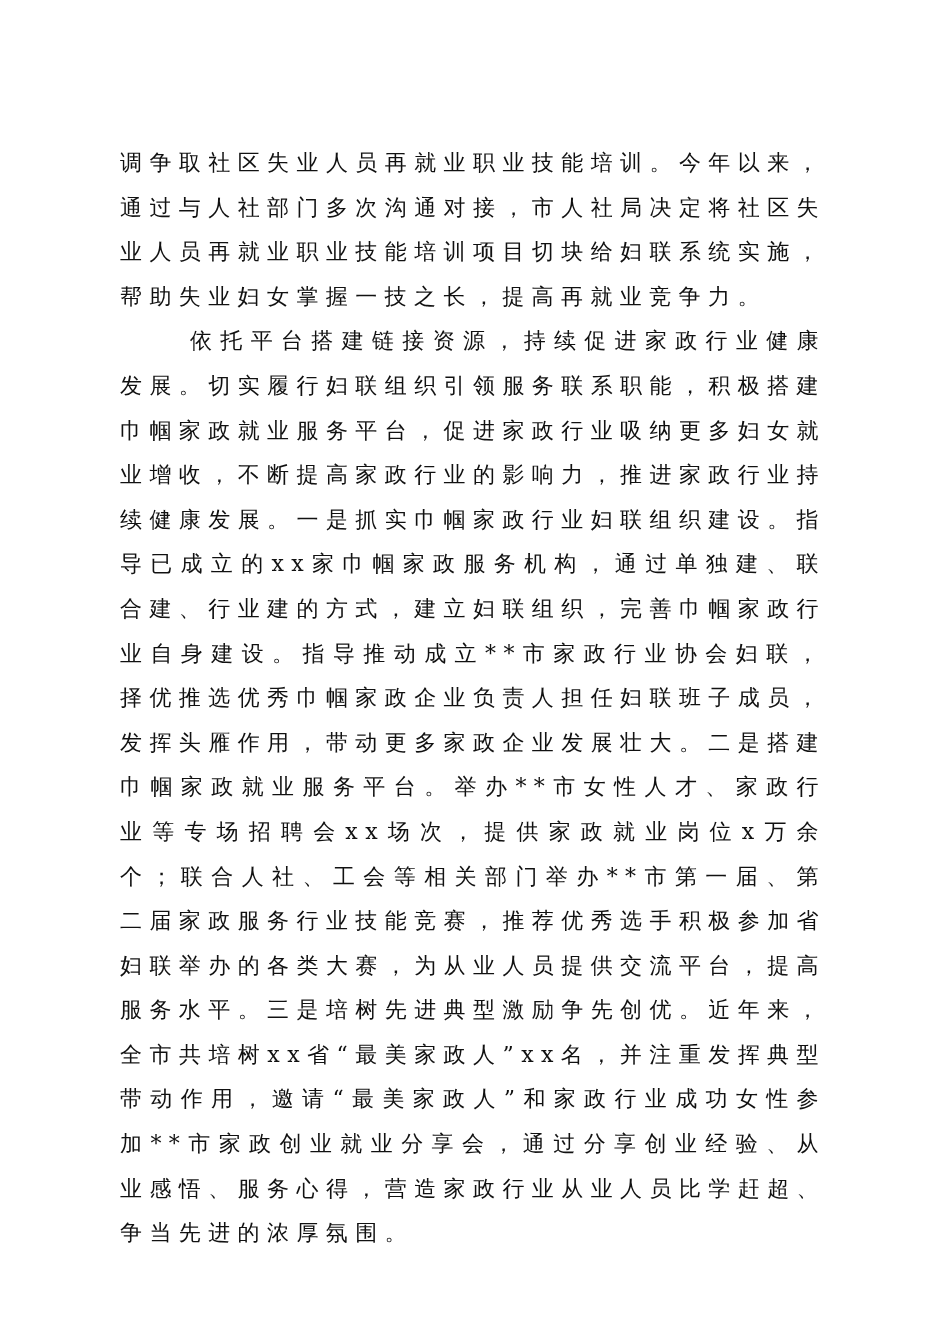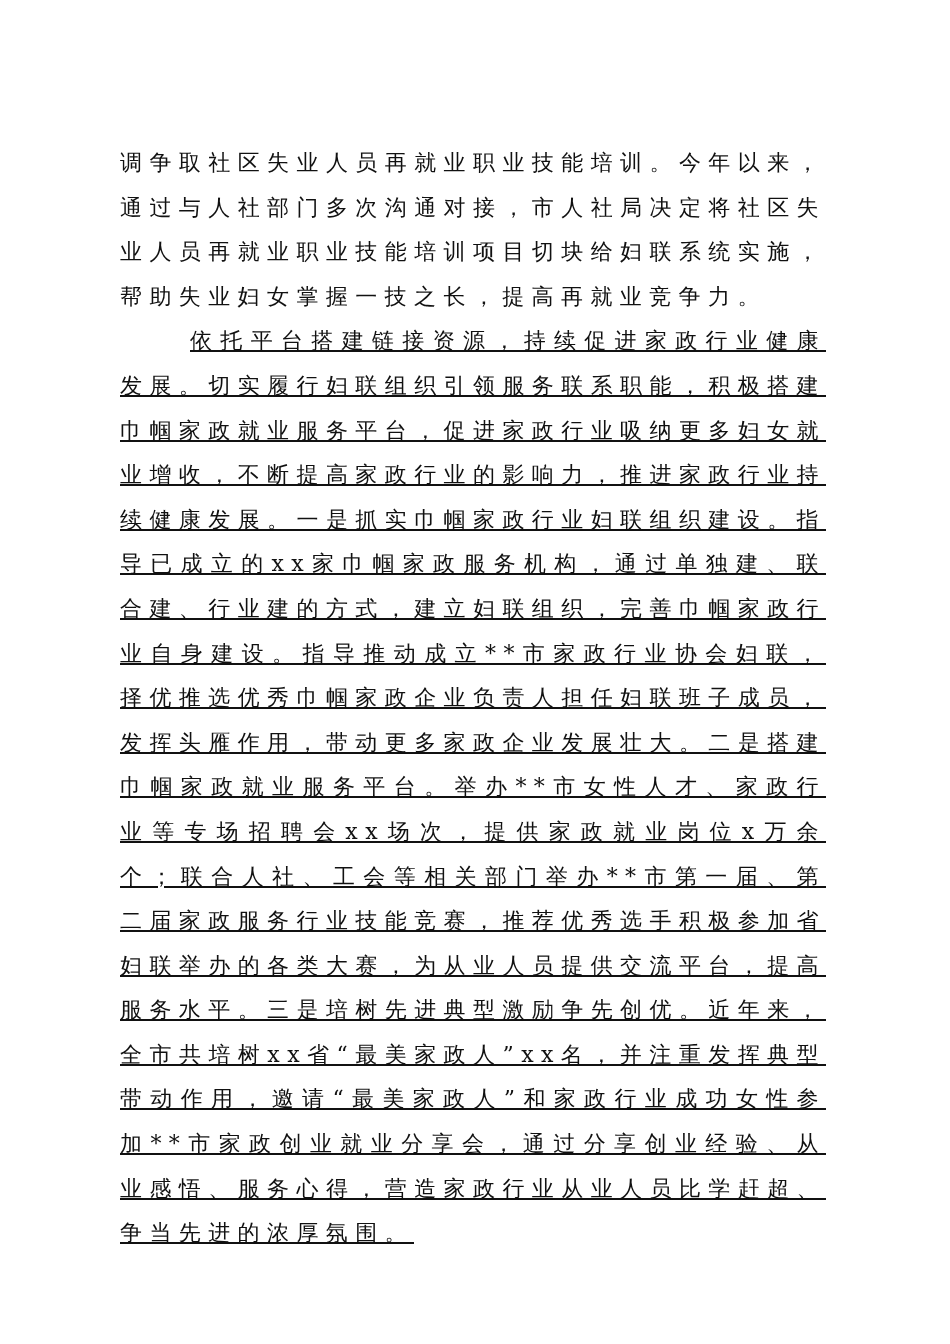--- a/index.html
+++ b/index.html
@@ -24,21 +24,20 @@
     }
     .para {
       margin: 0;
       line-height: 44.6px;
       letter-spacing: 7.4px;
       text-align: justify;
       text-justify: inter-character;
     }
     .para.indent {
       text-indent: 70px;
-      text-decoration: underline;
     }
   </style>
 </head>
 <body>
 
 <div class="page">
   <p class="para">调争取社区失业人员再就业职业技能培训。今年以来，通过与人社部门多次沟通对接，市人社局决定将社区失业人员再就业职业技能培训项目切块给妇联系统实施，帮助失业妇女掌握一技之长，提高再就业竞争力。</p>
   <p class="para indent">依托平台搭建链接资源，持续促进家政行业健康发展。切实履行妇联组织引领服务联系职能，积极搭建巾帼家政就业服务平台，促进家政行业吸纳更多妇女就业增收，不断提高家政行业的影响力，推进家政行业持续健康发展。一是抓实巾帼家政行业妇联组织建设。指导已成立的xx家巾帼家政服务机构，通过单独建、联合建、行业建的方式，建立妇联组织，完善巾帼家政行业自身建设。指导推动成立**市家政行业协会妇联，择优推选优秀巾帼家政企业负责人担任妇联班子成员，发挥头雁作用，带动更多家政企业发展壮大。二是搭建巾帼家政就业服务平台。举办**市女性人才、家政行业等专场招聘会xx场次，提供家政就业岗位x万余个；联合人社、工会等相关部门举办**市第一届、第二届家政服务行业技能竞赛，推荐优秀选手积极参加省妇联举办的各类大赛，为从业人员提供交流平台，提高服务水平。三是培树先进典型激励争先创优。近年来，全市共培树xx省“最美家政人”xx名，并注重发挥典型带动作用，邀请“最美家政人”和家政行业成功女性参加**市家政创业就业分享会，通过分享创业经验、从业感悟、服务心得，营造家政行业从业人员比学赶超、争当先进的浓厚氛围。</p>
 </div>
 

